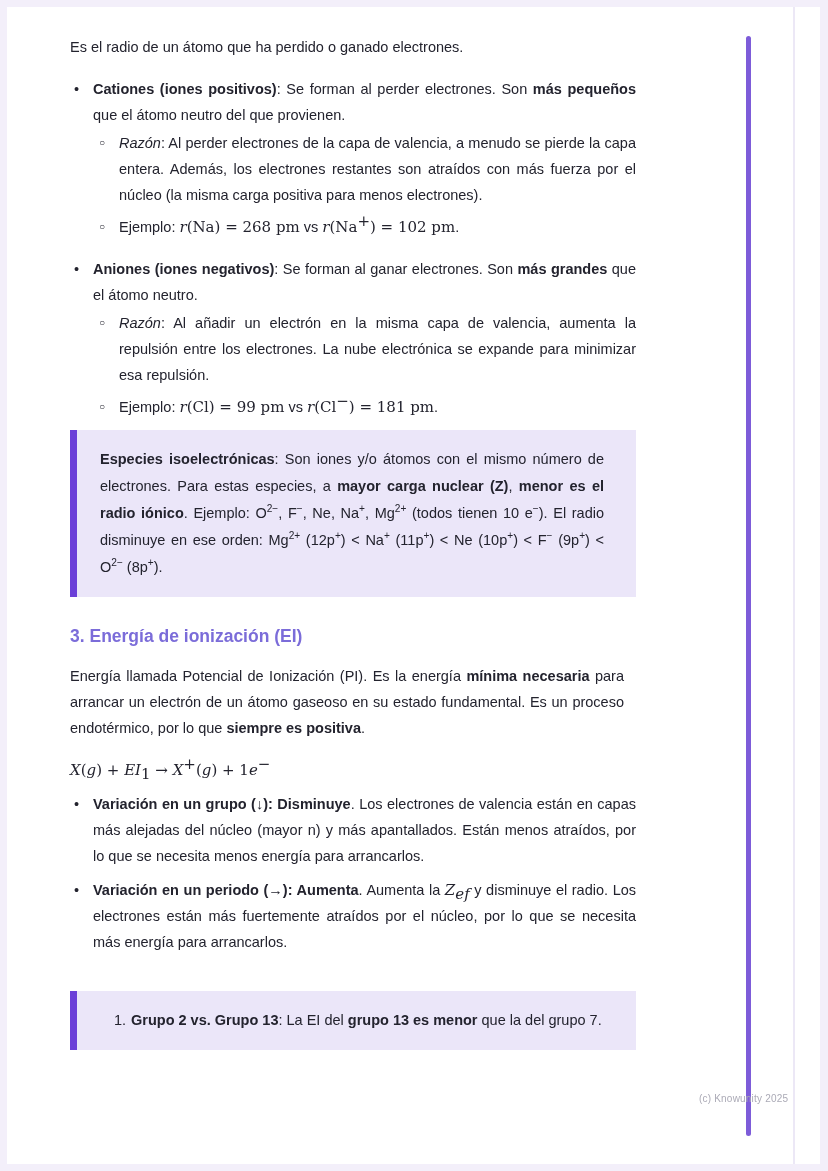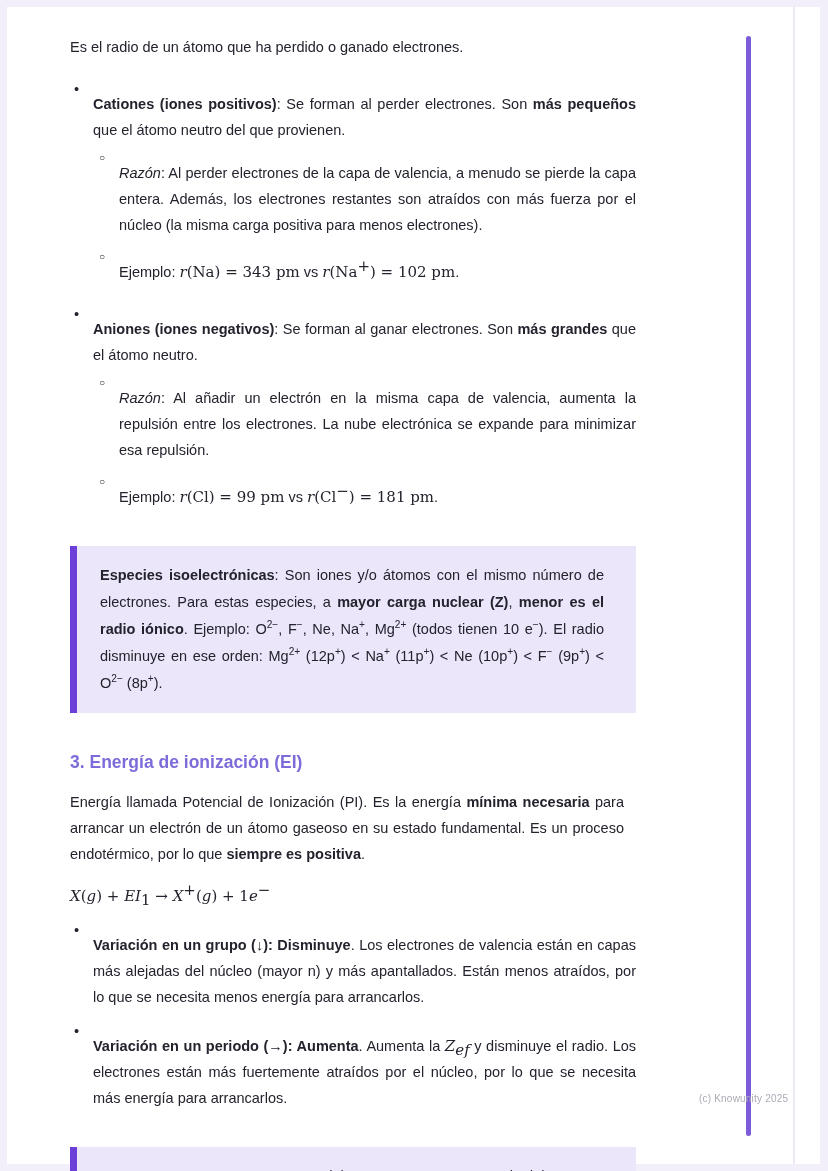--- a/index.html
+++ b/index.html
@@ -22,36 +22,36 @@
 
   .heading{color:var(--heading);font-size:17.5px;line-height:26px;font-weight:700;margin:0 0 14px 0;}
   .heading.mt{margin-top:26px;}
 
   .para{text-align:justify;margin:0 12px 16px 0;}
 
   .li{display:flex;align-items:flex-start;}
   .mk{flex:0 0 23px;padding-left:4px;}
   .l2{margin-left:28px;}
   .l2 .mk{flex:0 0 21px;padding-left:1px;font-size:10px;line-height:26px;}
-  .litext{flex:1;text-align:justify;margin-top:15px;}
+  .litext{flex:1;text-align:justify;}
   .mb2{margin-bottom:2px;}
   .mb6{margin-bottom:6px;}
   .mb8{margin-bottom:8px;}
   .mb16{margin-bottom:16px;}
 
   .b{font-weight:700;}
   .i{font-style:italic;}
   .m{font-family:"DejaVu Serif","Liberation Serif",serif;font-size:15px;}
   sup,sub{line-height:0;font-size:70%;}
 
   .callout{
     background:var(--boxbg);
     border-left:7px solid var(--boxborder);
     padding:16px 32px 16px 23px;
-    margin:36px 0;
+    margin:10px 0;
     line-height:27px;
   }
   .boxtext{text-align:justify;}
   .boxtitle{margin-bottom:1px;}
   .callout2{margin-top:36px;margin-bottom:0;}
   .numitem{display:flex;margin-left:14px;}
   .nummk{flex:0 0 17px;}
   .numtext{flex:1;}
 
   .mathline{font-size:15.5px;margin:0 0 8px 0;line-height:26px;}
@@ -69,21 +69,21 @@
     <div class="li mb2">
       <span class="mk">•</span>
       <div class="litext"><span class="b">Cationes (iones positivos)</span><span>: Se forman al perder electrones. Son </span><span class="b">más pequeños</span><span> que el átomo neutro del que provienen.</span></div>
     </div>
     <div class="li l2 mb6">
       <span class="mk">○</span>
       <div class="litext"><span class="i">Razón</span><span>: Al perder electrones de la capa de valencia, a menudo se pierde la capa entera. Además, los electrones restantes son atraídos con más fuerza por el núcleo (la misma carga positiva para menos electrones).</span></div>
     </div>
     <div class="li l2 mb16">
       <span class="mk">○</span>
-      <div class="litext"><span>Ejemplo: </span><span class="i m">r</span><span class="m">(Na) = 343 pm</span><span> vs </span><span class="i m">r</span><span class="m">(Na</span><sup class="m">+</sup><span class="m">) = 102 pm</span><span>.</span></div>
+      <div class="litext"><span>Ejemplo: </span><span class="i m">r</span><span class="m">(Na) = 268 pm</span><span> vs </span><span class="i m">r</span><span class="m">(Na</span><sup class="m">+</sup><span class="m">) = 102 pm</span><span>.</span></div>
     </div>
 
     <div class="li mb2">
       <span class="mk">•</span>
       <div class="litext"><span class="b">Aniones (iones negativos)</span><span>: Se forman al ganar electrones. Son </span><span class="b">más grandes</span><span> que el átomo neutro.</span></div>
     </div>
     <div class="li l2 mb6">
       <span class="mk">○</span>
       <div class="litext"><span class="i">Razón</span><span>: Al añadir un electrón en la misma capa de valencia, aumenta la repulsión entre los electrones. La nube electrónica se expande para minimizar esa repulsión.</span></div>
     </div>

